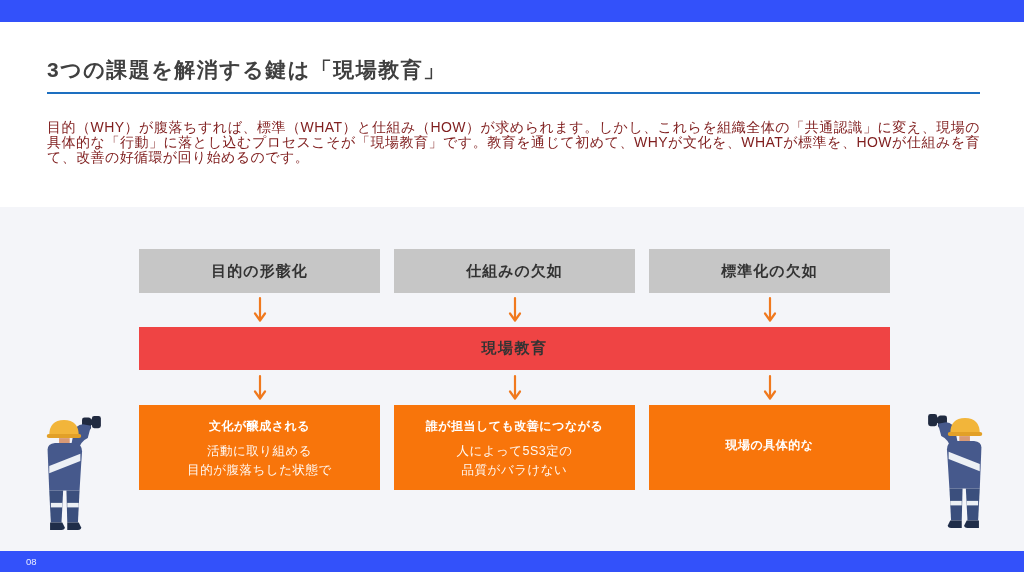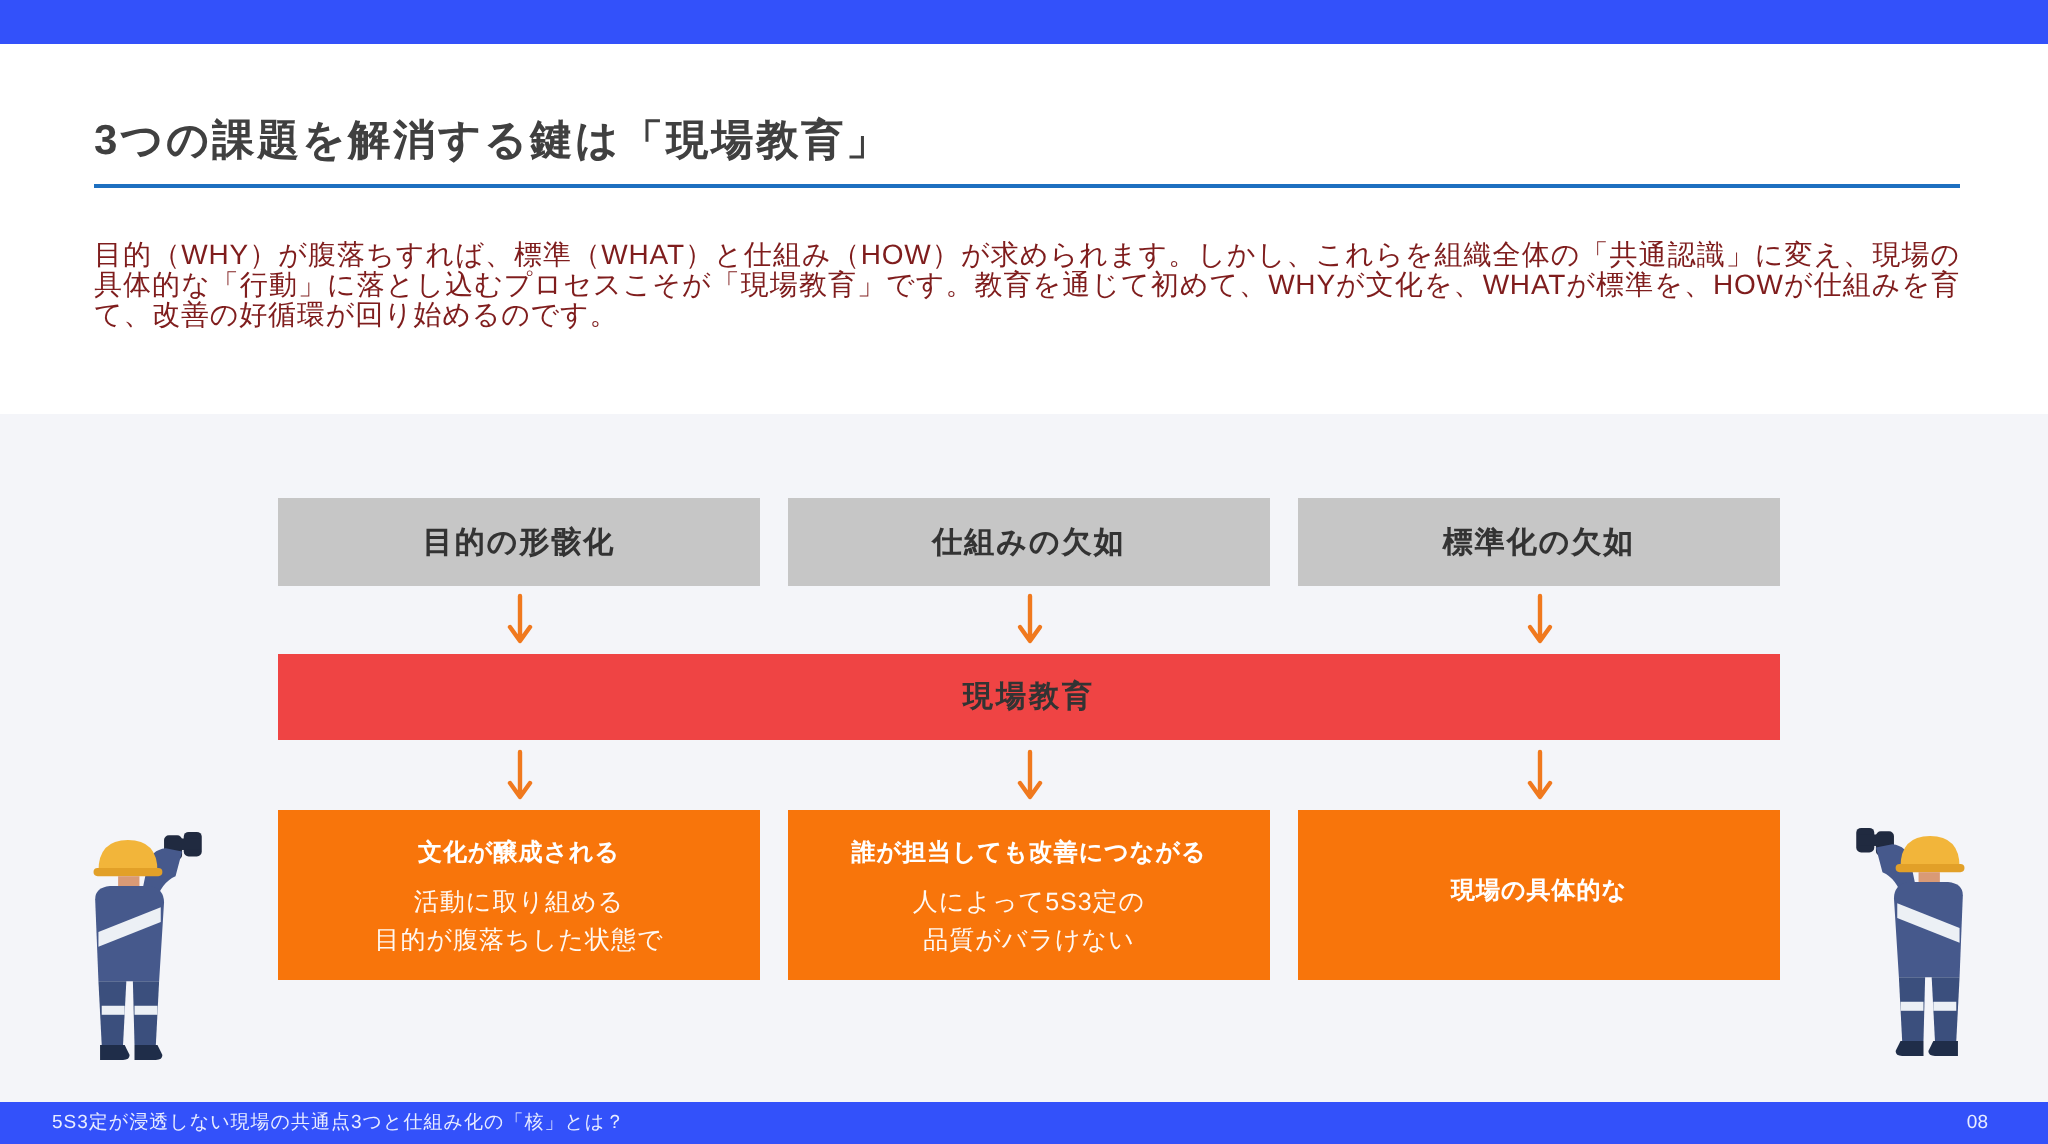--- a/index.html
+++ b/index.html
@@ -263,17 +263,16 @@
       <path d="M21 94 L38 94 L36 133 L23 133 Z" fill="#3b4f7d"></path>
       <path d="M42 94 L58 94 L56 133 L43 133 Z" fill="#3b4f7d"></path>
       <rect x="23" y="109" width="14" height="5.5" fill="#ecf0f5"></rect>
       <rect x="43" y="109" width="14" height="5.5" fill="#ecf0f5"></rect>
       <path d="M22 133 L37 133 L40 139 Q40 142 36 142 L22 142 Z" fill="#1f2d49"></path>
       <path d="M43 133 L57 133 L60 139 Q60 142 56 142 L43 142 Z" fill="#1f2d49"></path>
     </svg>
   </div>
 
   <div class="footer">
-    <span class="footer-text">5S3定が浸透しない現場の共通点3つと仕組み化の「核」とは？</span>
     <span class="footer-page">08</span>
   </div>
 
 </div>
 
 </body></html>

